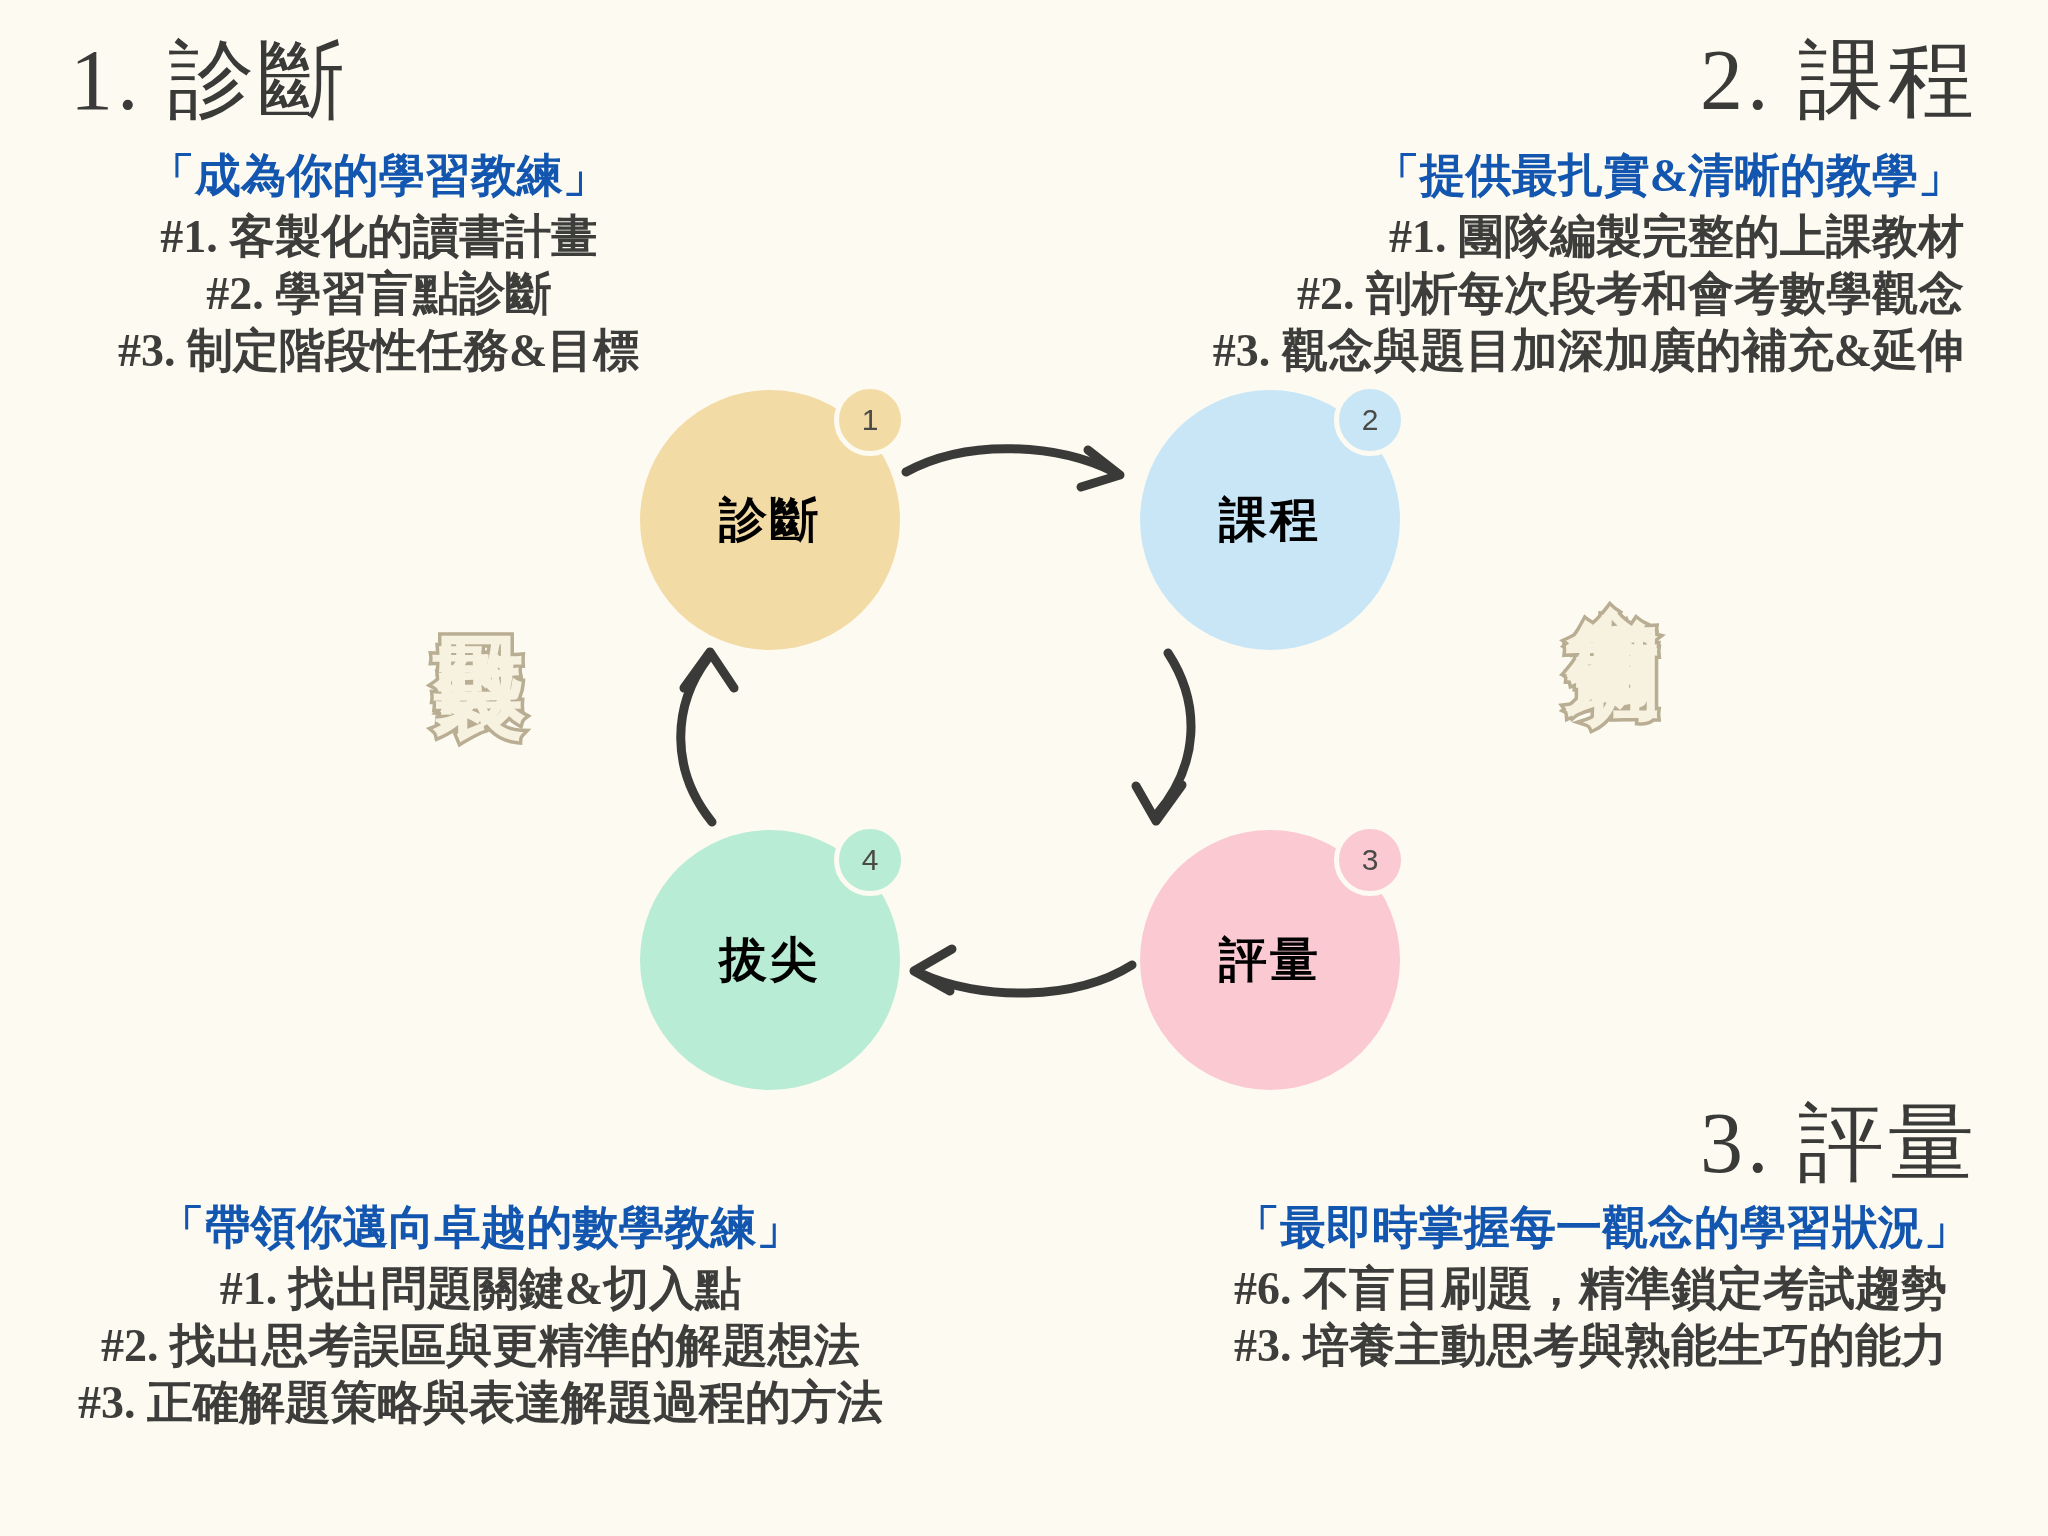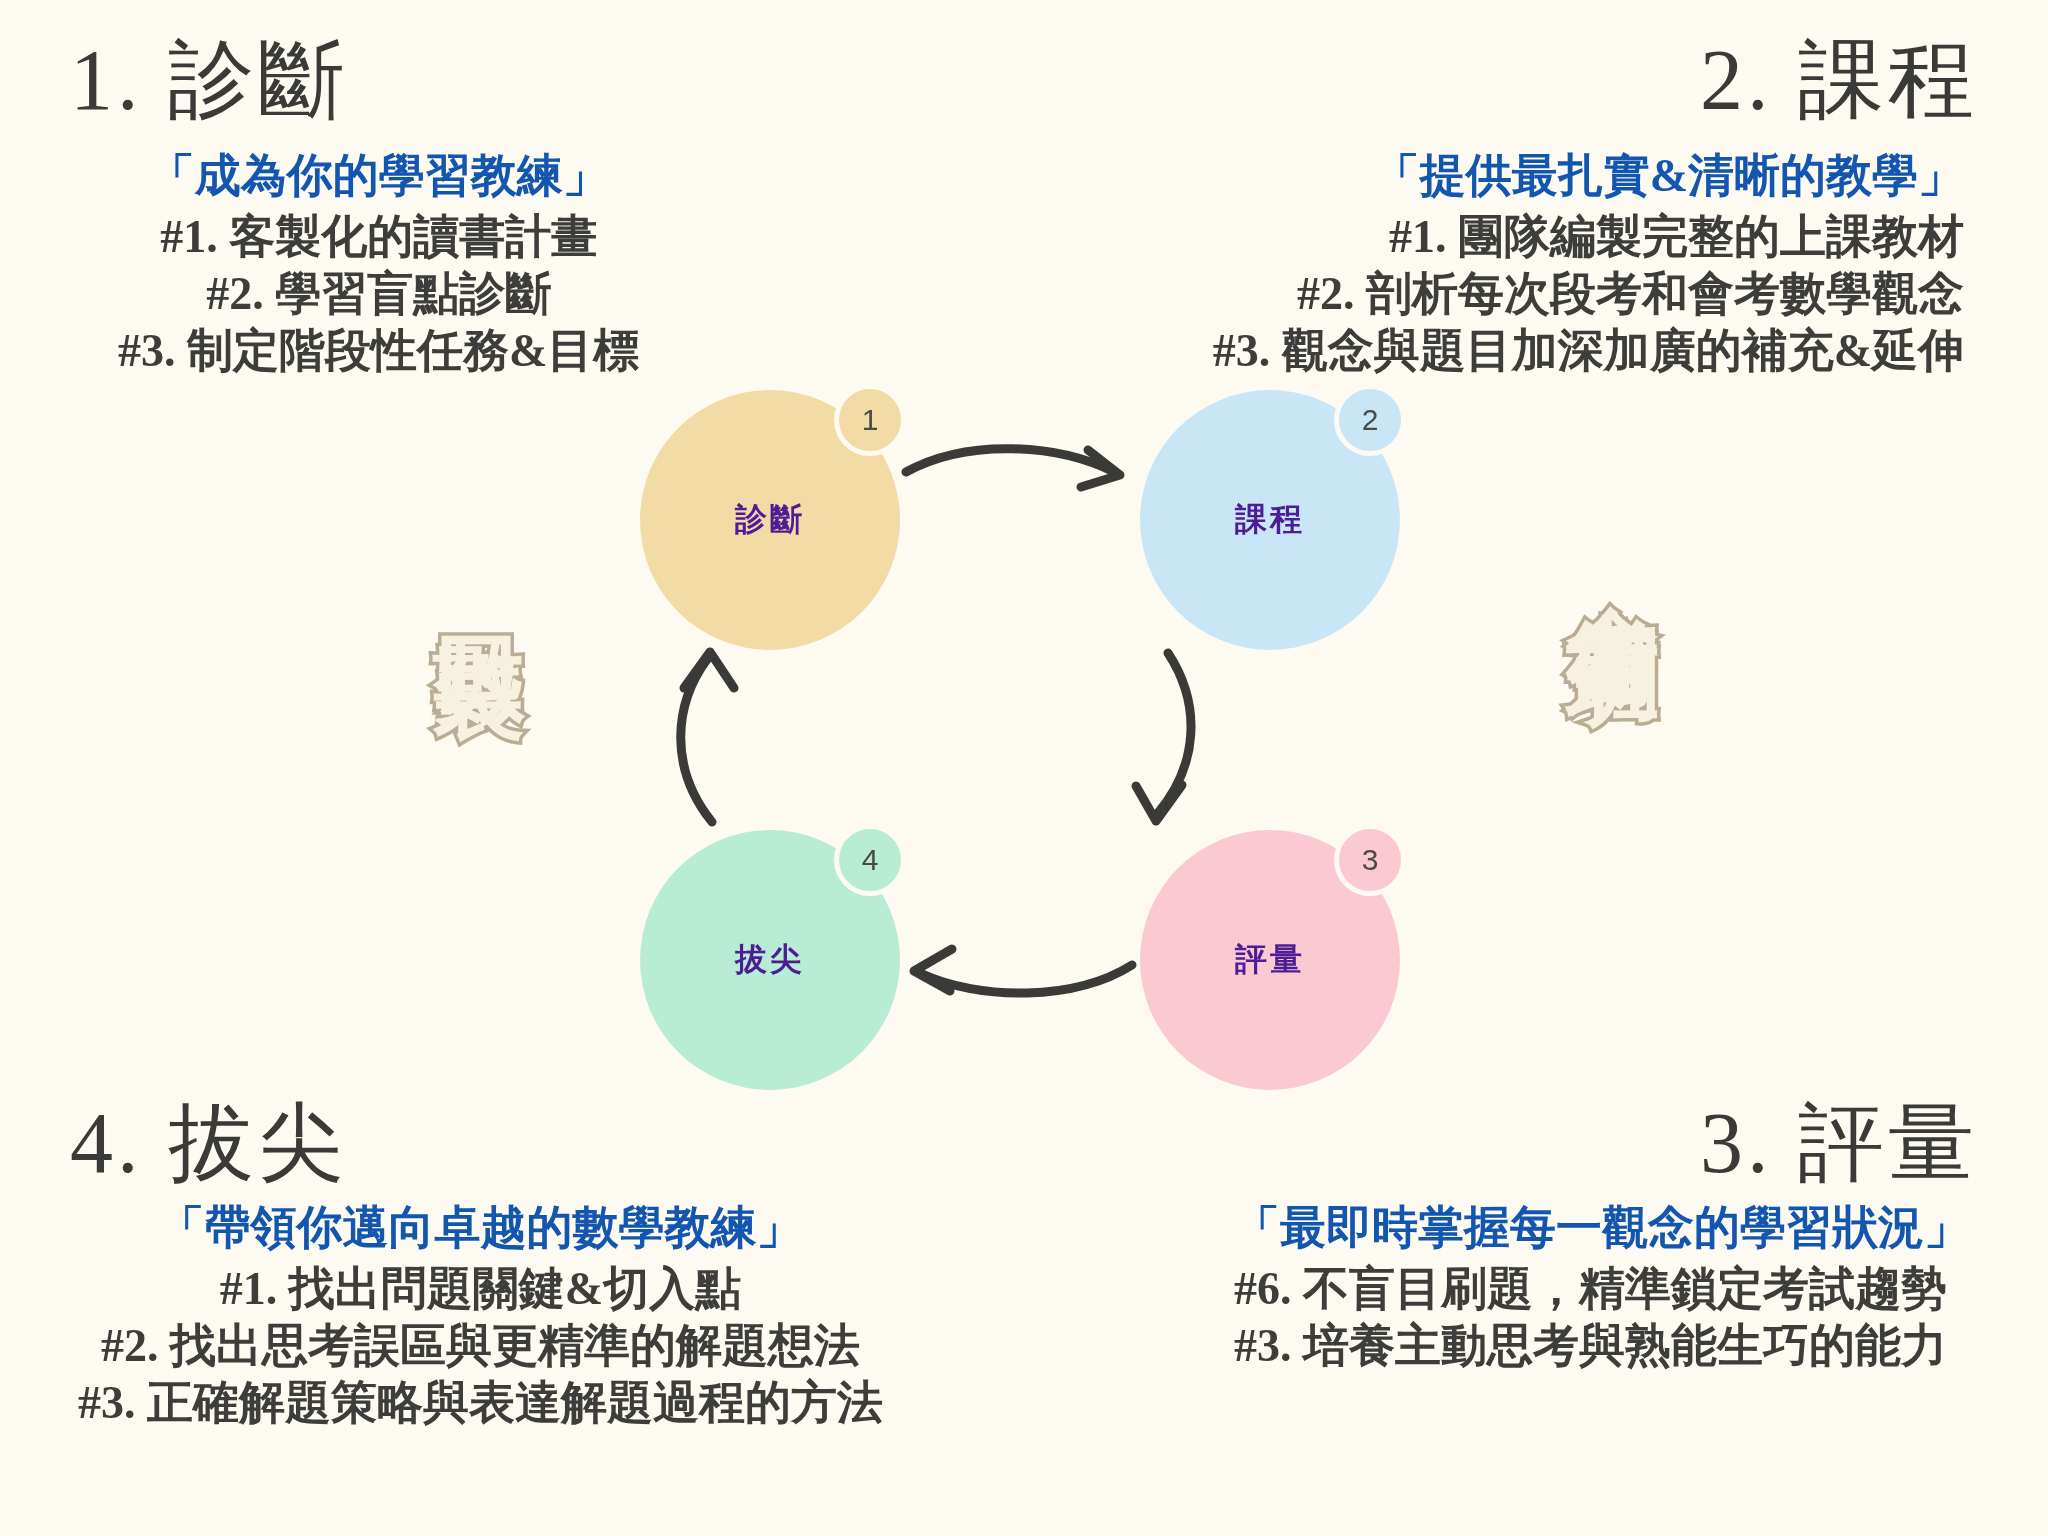--- a/index.html
+++ b/index.html
@@ -52,23 +52,23 @@
 
   
   .cycle{position:absolute;left:640px;top:390px;width:760px;height:700px;}
   .node{
     position:absolute;
     width:260px;height:260px;
     border-radius:50%;
     display:flex;align-items:center;justify-content:center;
   }
   .node .label{
-    font-size:32px;
+    font-size:48px;
     font-weight:700;
-    color:#4c1d95;
+    color:#000000;
     letter-spacing:3px;
     font-family:"Liberation Sans","DejaVu Sans",sans-serif;
     text-align:right;
   }
   .badge{
     position:absolute;
     width:72px;height:72px;border-radius:50%;
     border:5px solid #fdfbf1;
     display:flex;align-items:center;justify-content:center;
     font-size:30px;color:#4a4a46;
@@ -106,21 +106,20 @@
   #vtext-left{left:418px;top:562px;font-size:92px;}
   #vtext-right{left:1552px;top:530px;font-size:92px;}
 </style>
 </head>
 <body>
 
 <div class="stage">
 
   <div class="sec-title" id="title-1">1. 診斷</div>
   <div class="sec-title" id="title-2">2. 課程</div>
-  <div class="sec-title" id="title-4">4. 拔尖</div>
   <div class="sec-title" id="title-3">3. 評量</div>
 
   <div class="block" id="block-1">
     <div class="slogan">「成為你的學習教練」</div>
     <div class="bullet">#1. 客製化的讀書計畫</div>
     <div class="bullet">#2. 學習盲點診斷</div>
     <div class="bullet">#3. 制定階段性任務&amp;目標</div>
   </div>
 
   <div class="block" id="block-2">

